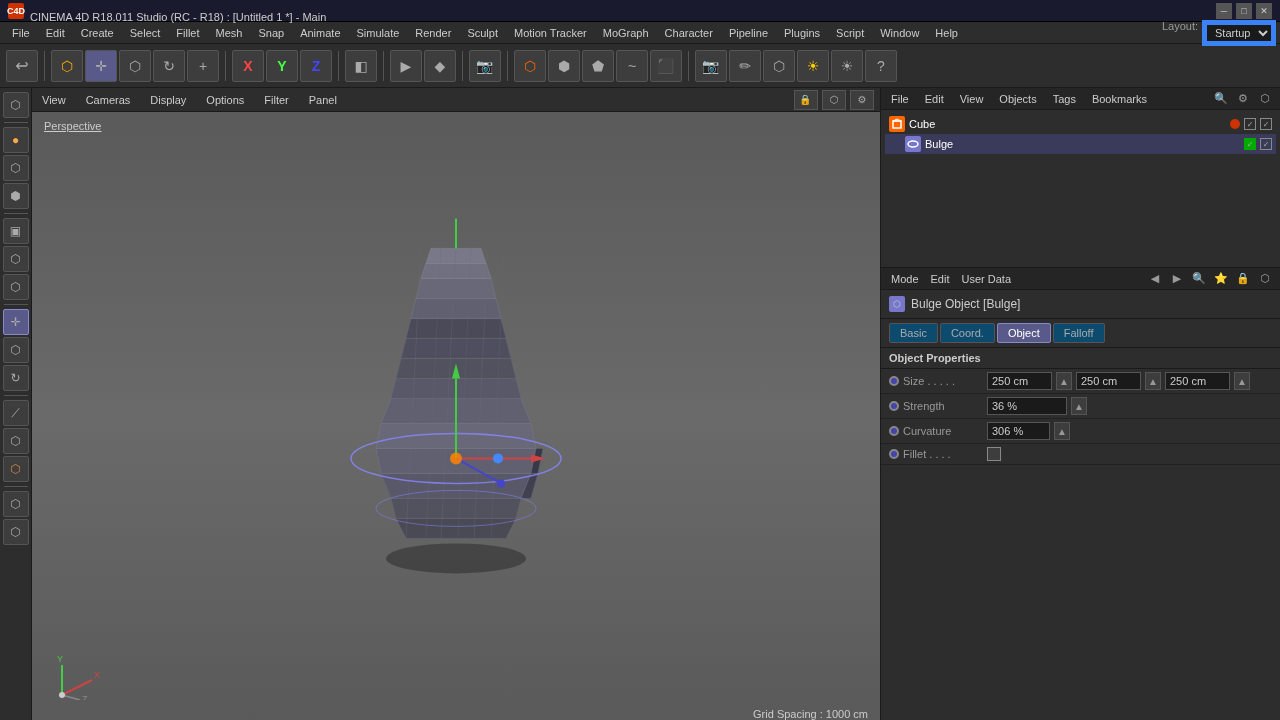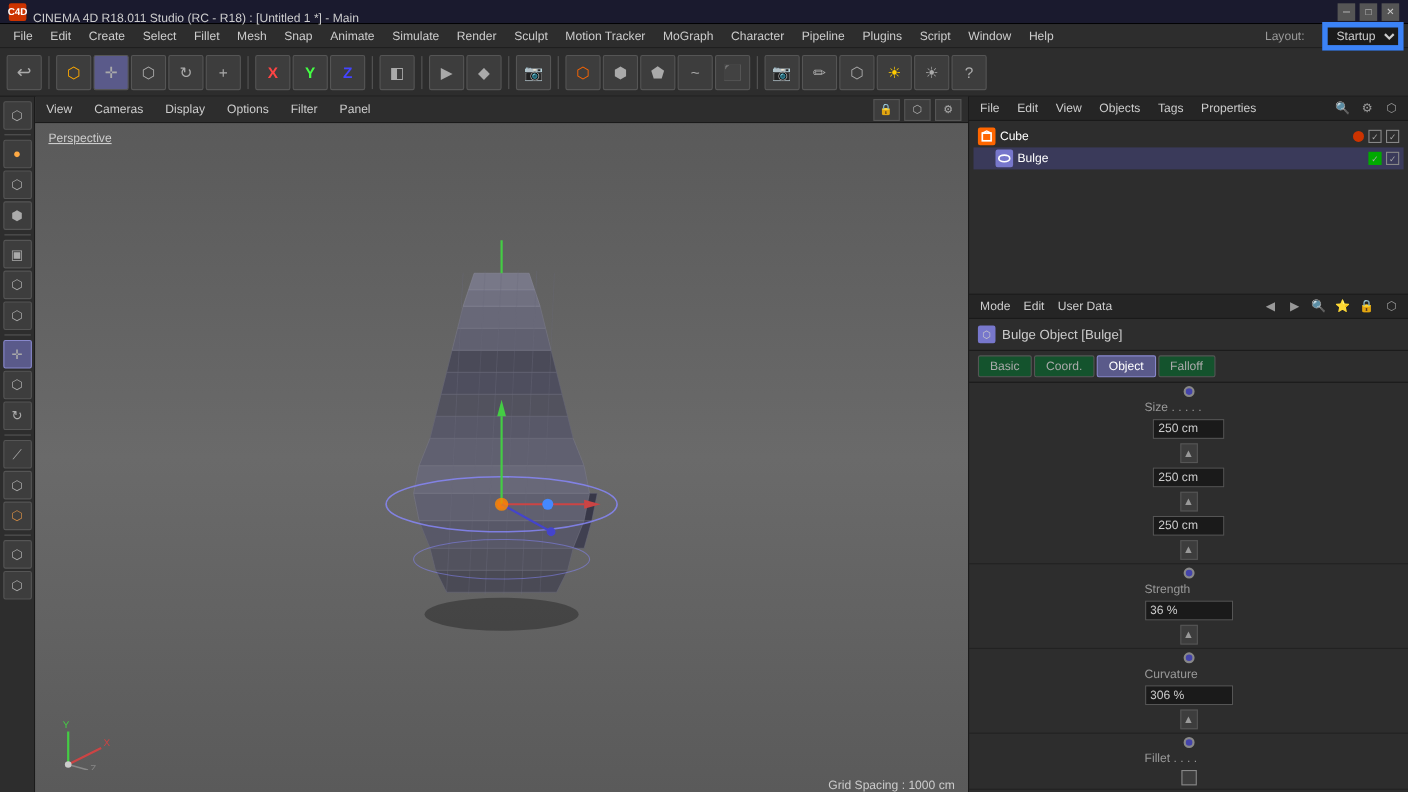--- a/index.html
+++ b/index.html
@@ -64,22 +64,22 @@
       cursor: pointer;
       color: #cccccc;
       font-size: 11px;
       height: 100%;
       display: flex;
       align-items: center;
     }
     .menu-right {
       margin-left: auto;
       display: flex;
-      align-items: center;
-      gap: 16px;
+      align-items: flex-start;
+      gap: 4px;
       font-size: 11px;
     }
 
     
     #main-layout {
       display: flex;
       height: calc(720px - 22px - 22px - 22px);
       position: relative;
     }
 
@@ -351,41 +351,40 @@
       display: flex;
       padding: 4px 8px;
       gap: 2px;
       border-bottom: 1px solid #1a1a1a;
     }
     .props-tab {
       padding: 3px 10px;
       font-size: 11px;
       cursor: pointer;
       color: #aaa;
-      background: #14532d;
+      background: #0c4a6e;
       border: 1px solid #555;
       border-radius: 2px;
     }
     .props-tab.active { background: #5a5a8a; color: #fff; border-color: #8888cc; }
 
     #props-section-title {
       padding: 4px 8px;
       font-weight: bold;
       color: #cccccc;
       font-size: 11px;
       border-bottom: 1px solid #1a1a1a;
     }
 
     .props-row {
       display: flex;
       align-items: center;
       padding: 3px 8px;
       gap: 4px;
       border-bottom: 1px solid #222;
-      flex-direction: column;
     }
     .props-label {
       color: #999;
       font-size: 11px;
       width: 80px;
       flex-shrink: 0;
     }
     .props-field {
       background: #1a1a1a;
       border: 1px solid #555;
@@ -661,21 +660,21 @@
 
     <div id="right-panel">
 
       <div id="object-manager">
         <div id="obj-mgr-toolbar">
           <span class="obj-mgr-menu">File</span>
           <span class="obj-mgr-menu">Edit</span>
           <span class="obj-mgr-menu">View</span>
           <span class="obj-mgr-menu">Objects</span>
           <span class="obj-mgr-menu">Tags</span>
-          <span class="obj-mgr-menu">Properties</span>
+          <span class="obj-mgr-menu">Bookmarks</span>
           <div id="obj-mgr-search">
             <button class="props-icon-btn">🔍</button>
             <button class="props-icon-btn">⚙</button>
             <button class="props-icon-btn">⬡</button>
           </div>
         </div>
 
         <div id="obj-content">
 
           <div class="obj-row">
@@ -728,20 +727,21 @@
           <span>Bulge Object [Bulge]</span>
         </div>
 
         <div id="props-tabs">
           <button class="props-tab">Basic</button>
           <button class="props-tab">Coord.</button>
           <button class="props-tab active">Object</button>
           <button class="props-tab">Falloff</button>
         </div>
 
+        <div id="props-section-title">Object Properties</div>
 
         <div class="props-row">
           <div class="props-radio"></div>
           <span class="props-label">Size . . . . .</span>
           <input class="props-field" value="250 cm" style="width: 65px;" readonly="">
           <button class="props-stepper">▲</button>
           <input class="props-field" value="250 cm" style="width: 65px;" readonly="">
           <button class="props-stepper">▲</button>
           <input class="props-field" value="250 cm" style="width: 65px;" readonly="">
           <button class="props-stepper">▲</button>
@@ -751,21 +751,21 @@
         <div class="props-row">
           <div class="props-radio"></div>
           <span class="props-label">Strength</span>
           <input class="props-field" value="36 %" style="width: 80px;" readonly="">
           <button class="props-stepper">▲</button>
         </div>
 
         <div class="props-row">
           <div class="props-radio"></div>
           <span class="props-label">Curvature</span>
-          <input class="props-field" value="306 %" style="width: 80px;" readonly="">
+          <input class="props-field" value="306 %" style="width: 63px;" readonly="">
           <button class="props-stepper">▲</button>
         </div>
 
         <div class="props-row">
           <div class="props-radio"></div>
           <span class="props-label">Fillet . . . .</span>
           <div class="props-checkbox"></div>
         </div>
 
       </div>

